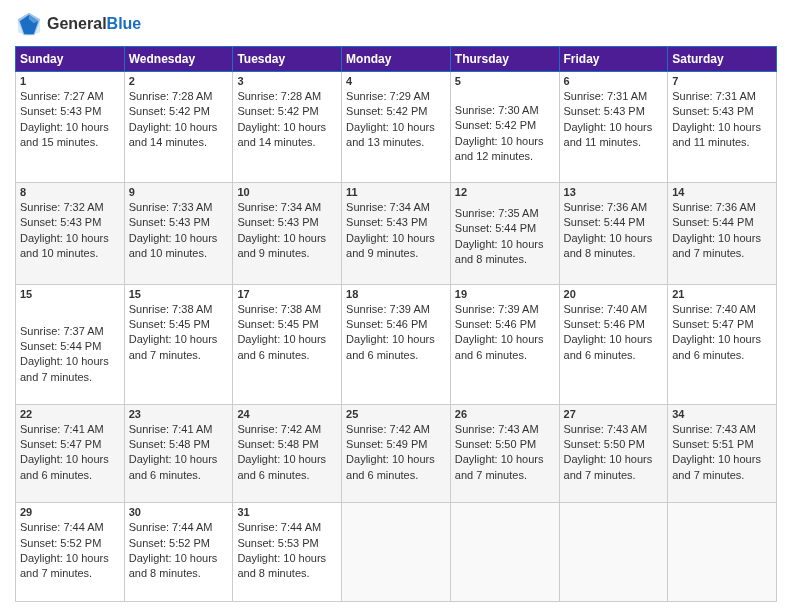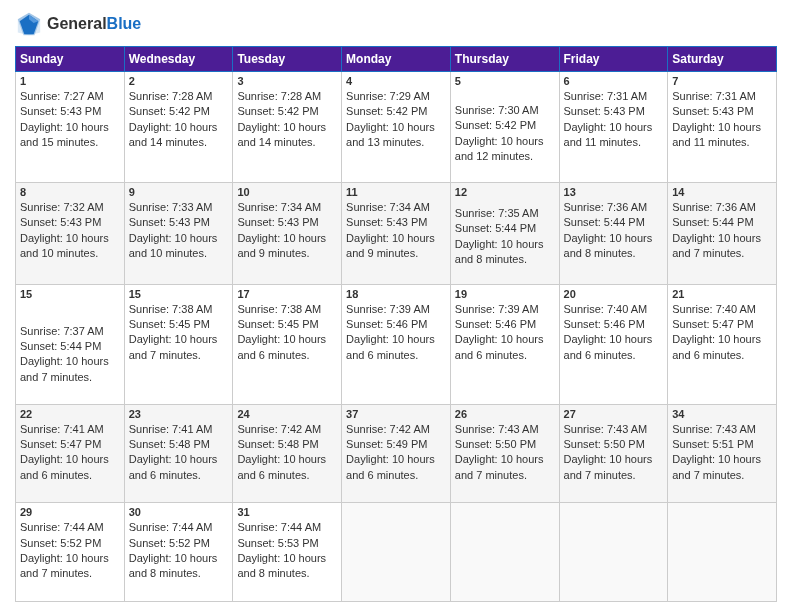--- a/index.html
+++ b/index.html
@@ -293,21 +293,21 @@
 and 6 minutes.</div>
           </td>
           <td>
             <span class="day-number">24</span>
             <div class="day-info" style="white-space: pre-line;">Sunrise: 7:42 AM
 Sunset: 5:48 PM
 Daylight: 10 hours
 and 6 minutes.</div>
           </td>
           <td>
-            <span class="day-number">37</span>
+            <span class="day-number">25</span>
             <div class="day-info" style="white-space: pre-line;">Sunrise: 7:42 AM
 Sunset: 5:49 PM
 Daylight: 10 hours
 and 6 minutes.</div>
           </td>
           <td>
             <span class="day-number">26</span>
             <div class="day-info" style="white-space: pre-line;">Sunrise: 7:43 AM
 Sunset: 5:50 PM
 Daylight: 10 hours

